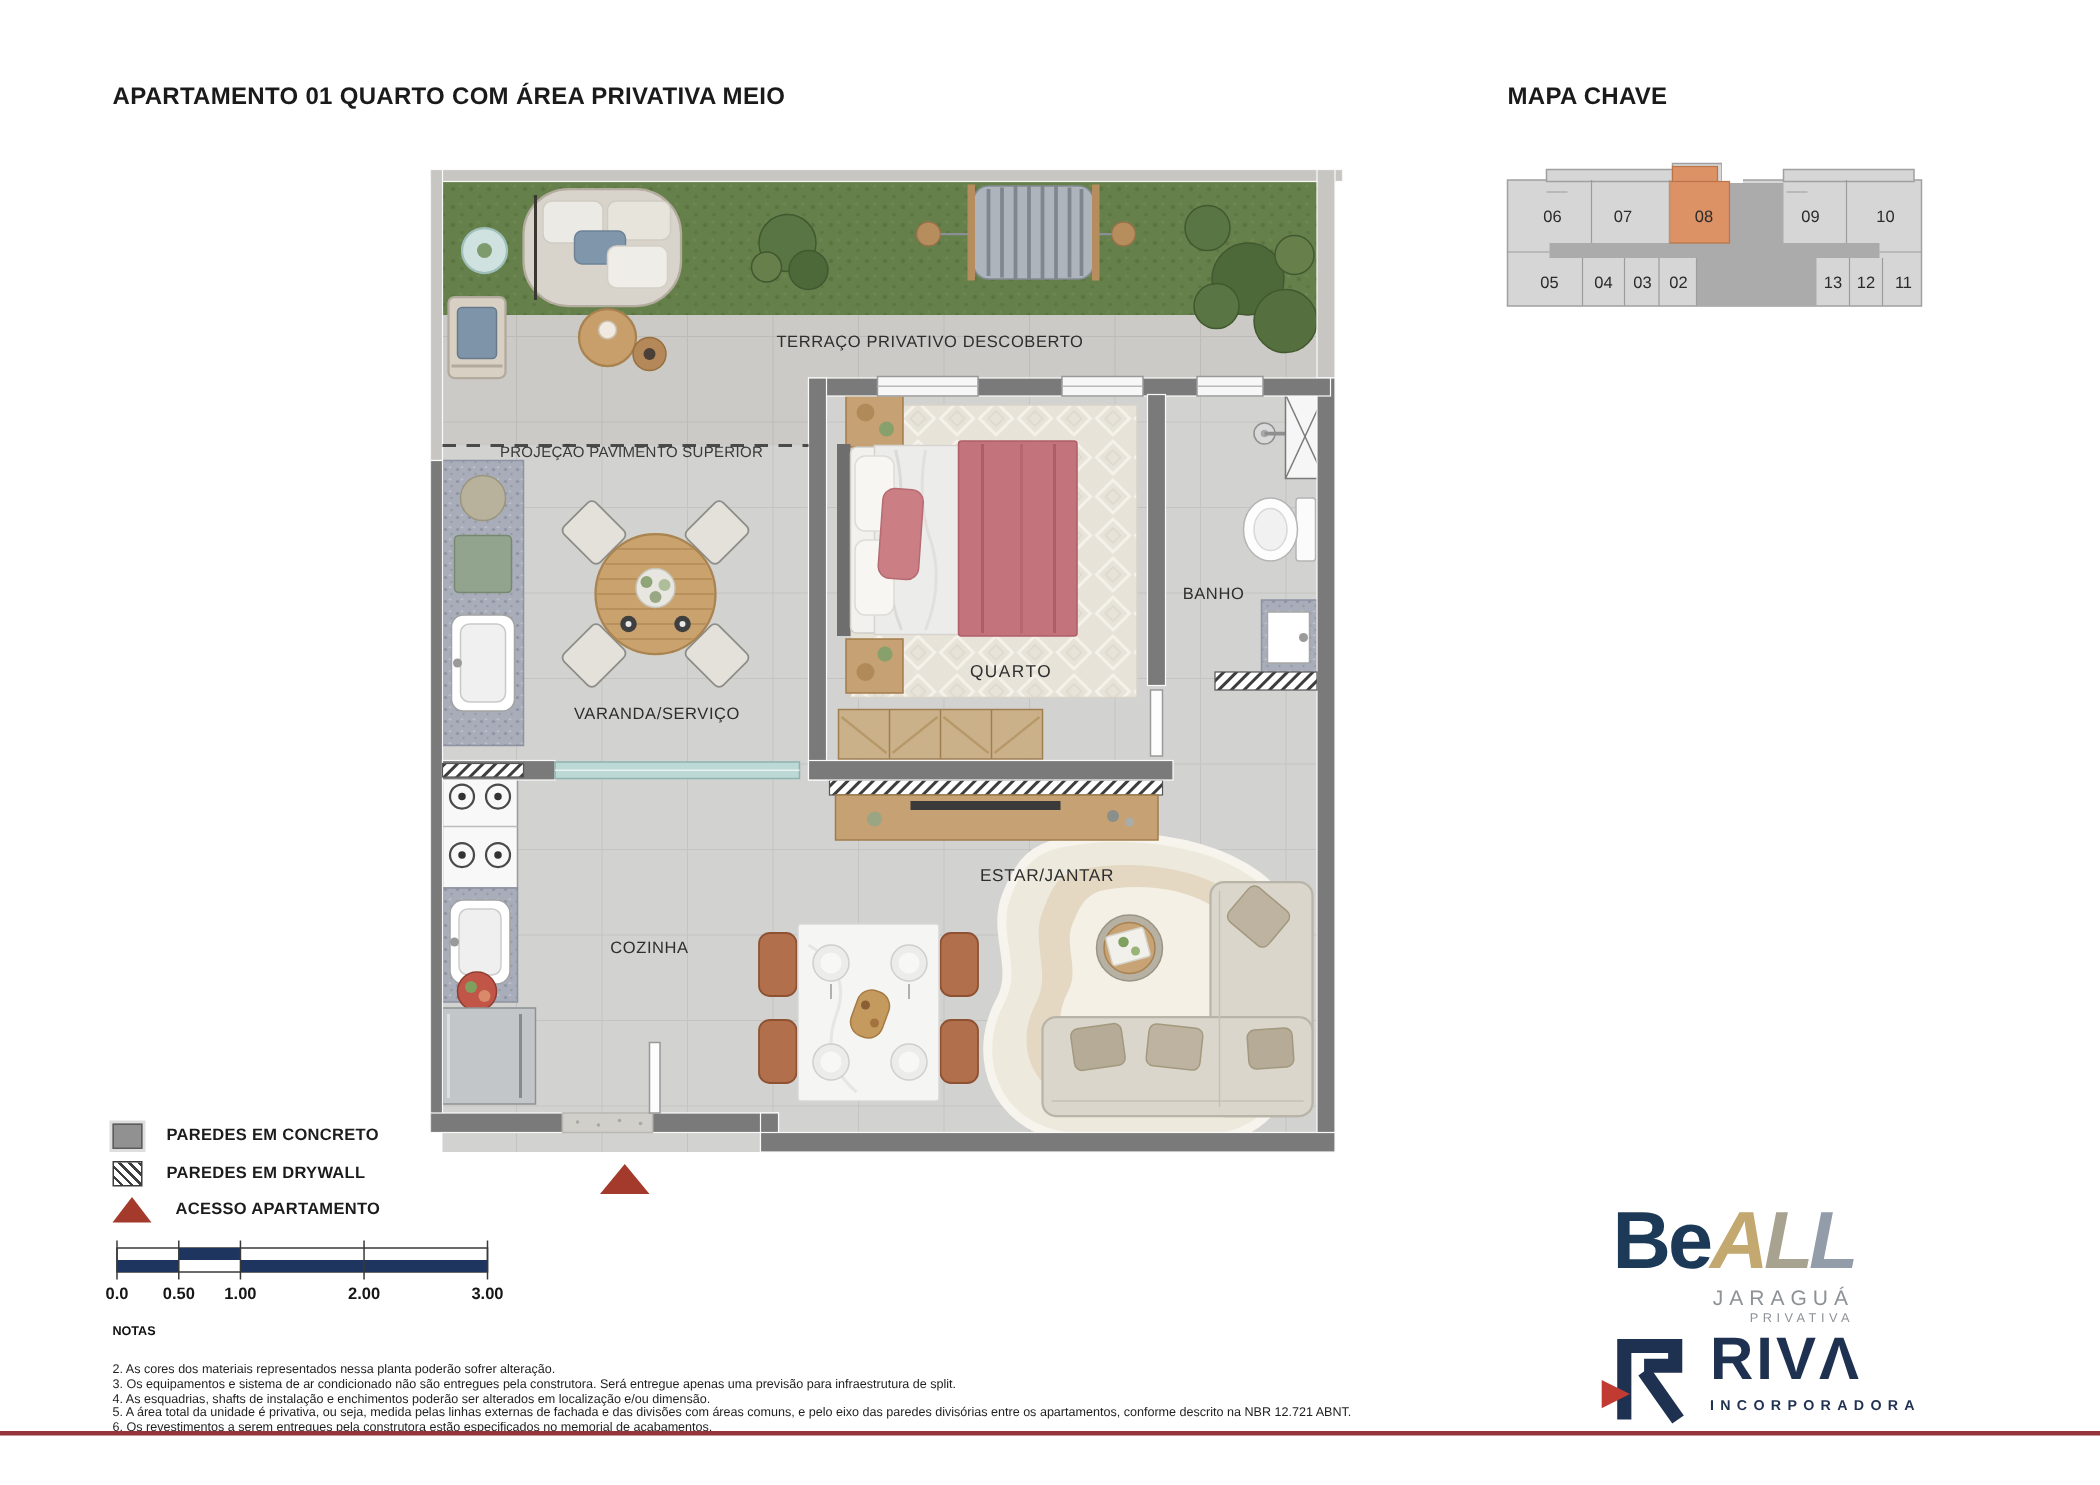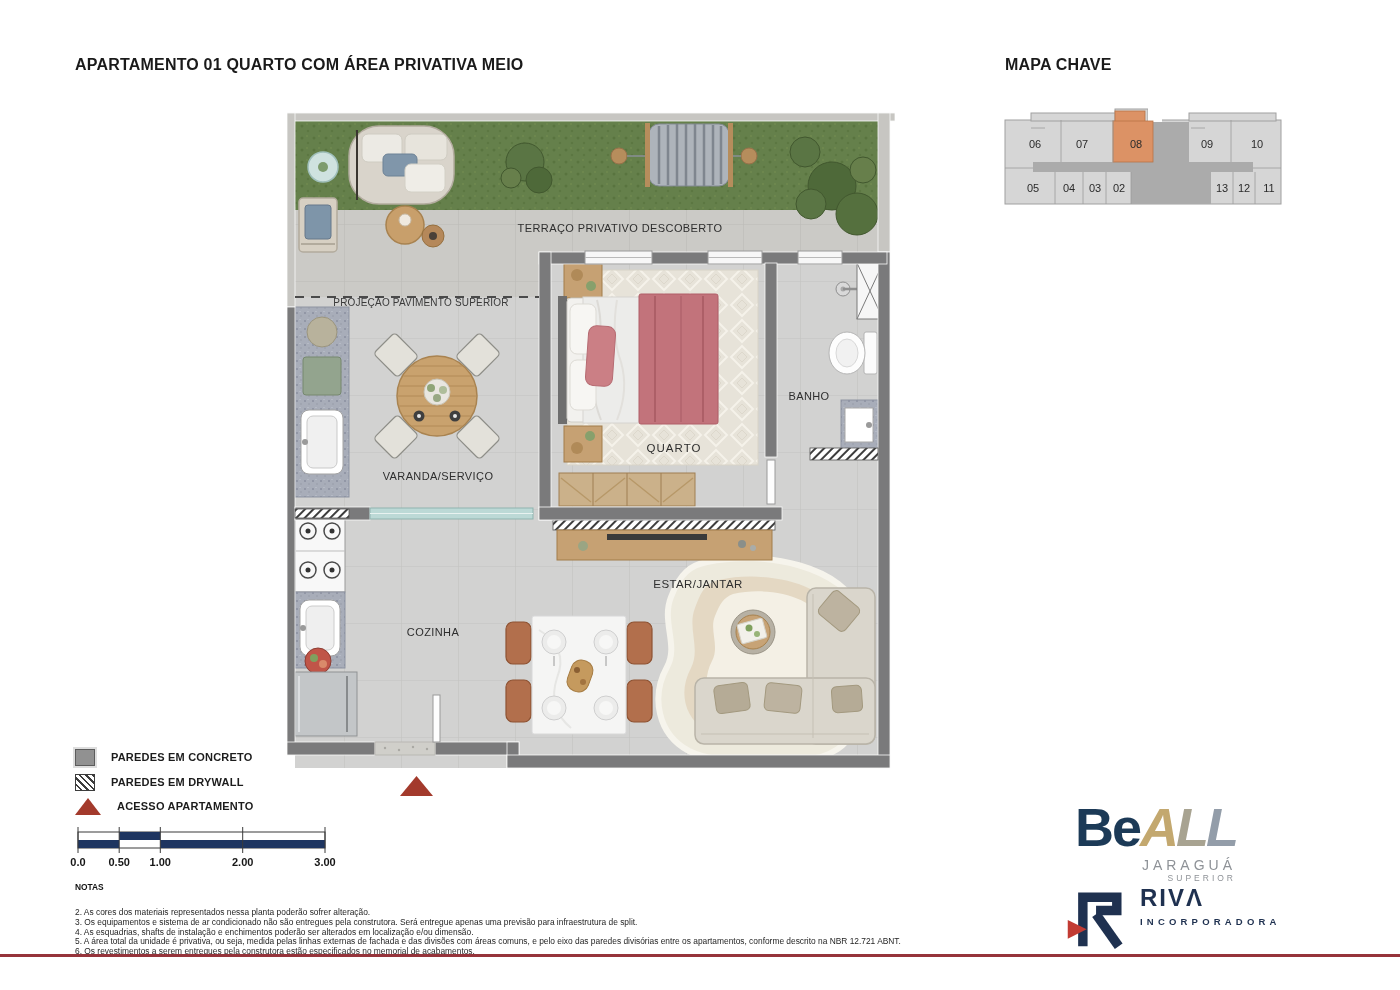--- a/index.html
+++ b/index.html
@@ -43,21 +43,21 @@
   #notes-header{font-size:8.4px;font-weight:bold;color:#111;margin-bottom:16px;}
   .note-line{font-size:8.4px;line-height:9.8px;color:#1f1f1f;}
   
   #beall{position:absolute;left:1056px;top:800px;width:180px;text-align:right;line-height:1;}
   #beall .be{font-size:54px;font-weight:bold;color:#1C3A57;letter-spacing:-2px;}
   #beall .al{font-size:54px;font-weight:bold;font-style:italic;letter-spacing:-3px;}
   #beall .c1{color:#C3A86F;} #beall .c2{color:#A8A391;} #beall .c3{color:#939DA9;}
   #beall .sub1{display:block;margin-top:4px;font-size:14px;color:#8E9297;letter-spacing:4px;}
   #beall .sub2{display:block;margin-top:2px;font-size:8.5px;color:#8E9297;letter-spacing:3px;}
   #riva{position:absolute;left:1064px;top:886px;display:flex;align-items:flex-start;gap:10px;}
-  #riva-text .name{font-size:24px;font-weight:bold;color:#1F3150;letter-spacing:2px;line-height:1;}
+  #riva-text .name{font-size:40px;font-weight:bold;color:#1F3150;letter-spacing:2px;line-height:1;}
   #riva-text .sub{font-size:9.5px;color:#1F3150;letter-spacing:4.2px;margin-top:6px;font-weight:bold;}
   #bottom-rule{position:absolute;left:0;top:954px;width:1400px;height:3px;background:#96343B;}
 </style>
 </head>
 <body>
 
 <div id="page">
 
   <div id="main-title" class="doc-title">APARTAMENTO 01 QUARTO COM ÁREA PRIVATIVA MEIO</div>
   <div id="map-title" class="doc-title">MAPA CHAVE</div>
@@ -497,21 +497,21 @@
     <div class="note-line">2. As cores dos materiais representados nessa planta poderão sofrer alteração.</div>
     <div class="note-line">3. Os equipamentos e sistema de ar condicionado não são entregues pela construtora. Será entregue apenas uma previsão para infraestrutura de split.</div>
     <div class="note-line">4. As esquadrias, shafts de instalação e enchimentos poderão ser alterados em localização e/ou dimensão.</div>
     <div class="note-line">5. A área total da unidade é privativa, ou seja, medida pelas linhas externas de fachada e das divisões com áreas comuns, e pelo eixo das paredes divisórias entre os apartamentos, conforme descrito na NBR 12.721 ABNT.</div>
     <div class="note-line">6. Os revestimentos a serem entregues pela construtora estão especificados no memorial de acabamentos.</div>
   </div>
 
   <div id="beall">
     <span class="be">Be</span><span class="al c1">A</span><span class="al c2">L</span><span class="al c3">L</span>
     <span class="sub1">JARAGUÁ</span>
-    <span class="sub2">SUPERIOR</span>
+    <span class="sub2">PRIVATIVA</span>
   </div>
 
   <div id="riva">
     <svg width="66" height="66" viewBox="0 0 70 66">
       <path d="M20 62 L20 10 L56 10 L56 24 L34 24" fill="none" stroke="#1F3150" stroke-width="10" stroke-miterlimit="4"></path>
       <path d="M34 28 L58 62" fill="none" stroke="#1F3150" stroke-width="10"></path>
       <polygon points="4,34 24,44 4,54" fill="#C23B33"></polygon>
     </svg>
     <div id="riva-text">
       <div class="name">RIVΛ</div>

